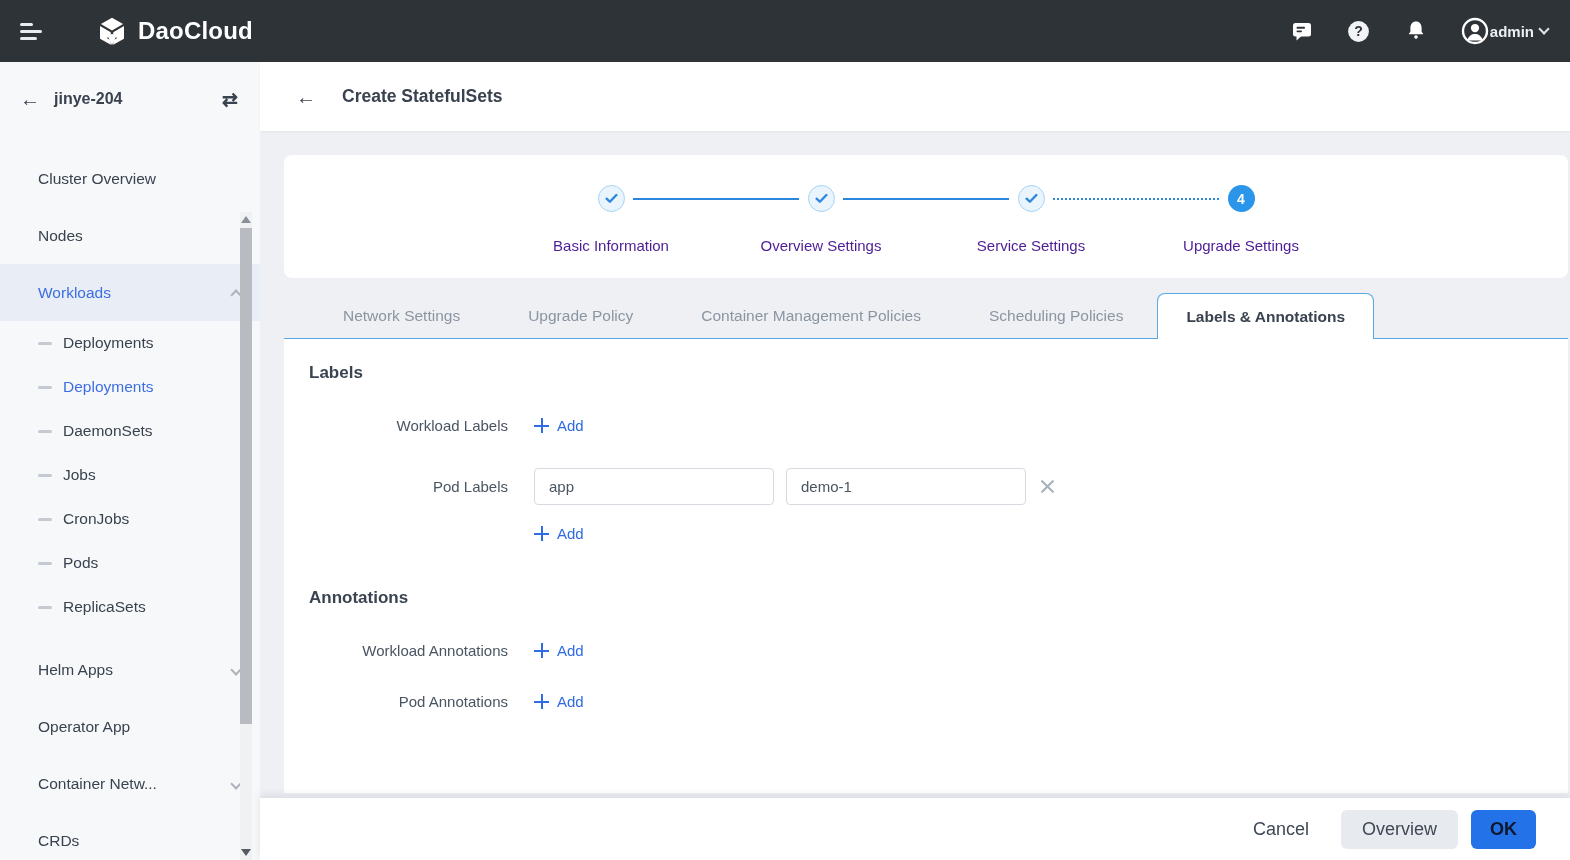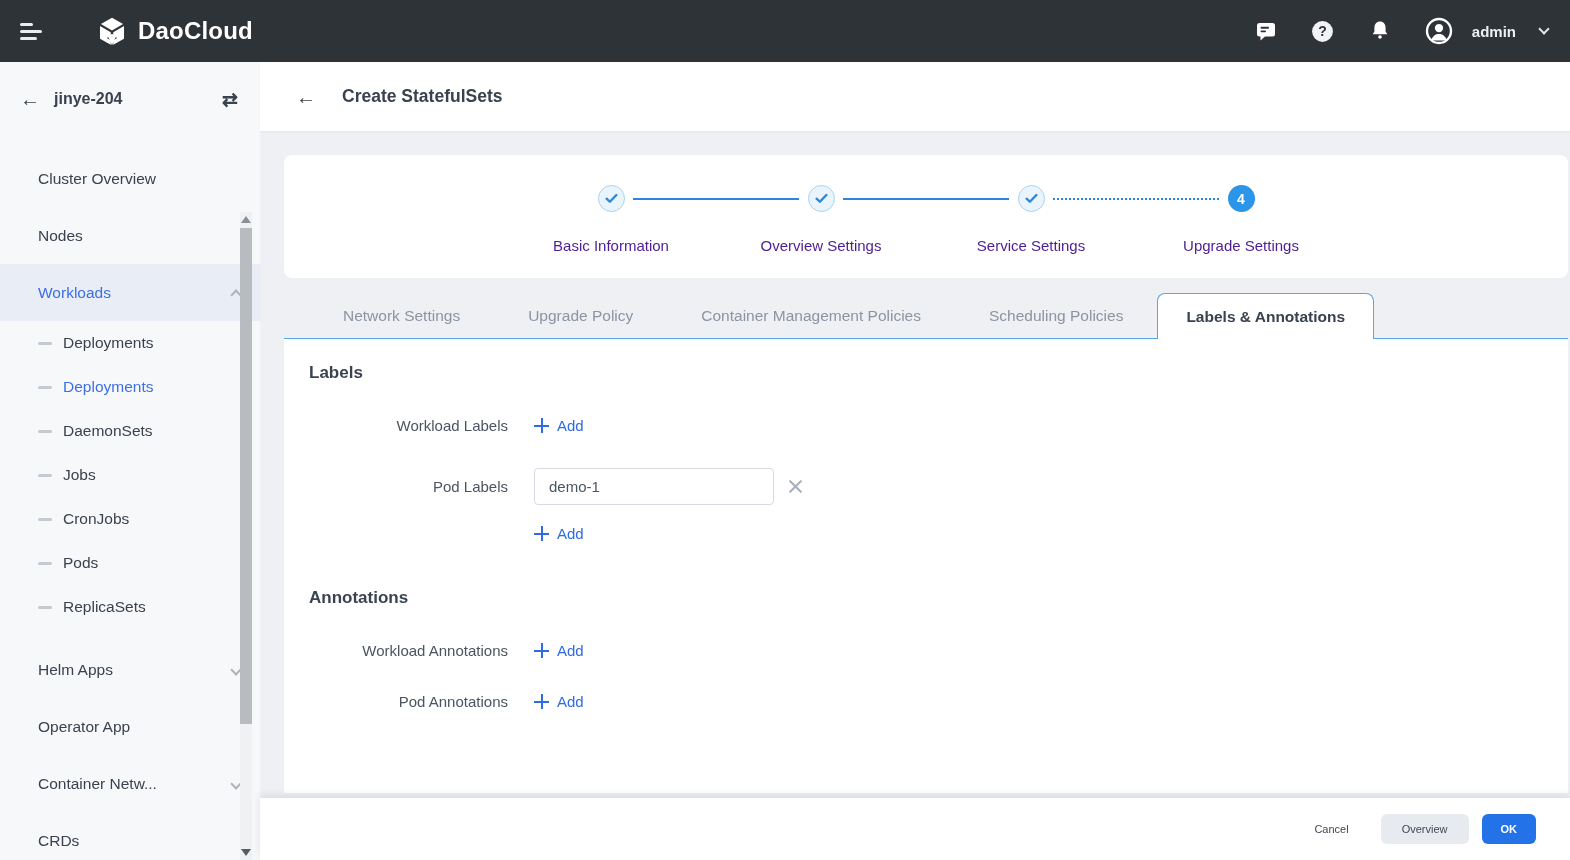--- a/index.html
+++ b/index.html
@@ -10,21 +10,21 @@
   .topbar { position:relative; z-index:5; height:62px; background:#2e3338; display:flex; align-items:center; padding:0 22px 0 20px; }
   .menu-btn { width:30px; height:24px; display:flex; flex-direction:column; justify-content:center; gap:4px; cursor:pointer; }
   .menu-btn span { height:3px; border-radius:2px; background:#e9edf2; display:block; }
   .menu-btn span:nth-child(1){ width:13px; }
   .menu-btn span:nth-child(2){ width:22px; }
   .menu-btn span:nth-child(3){ width:17px; }
   .brand { display:flex; align-items:center; gap:10px; margin-left:46px; }
   .brand-name { color:#fff; font-size:24px; font-weight:bold; letter-spacing:.2px; }
   .top-actions { margin-left:auto; display:flex; align-items:center; gap:31px; }
   .icon-btn { width:26px; height:26px; display:flex; align-items:center; justify-content:center; cursor:pointer; }
-  .user-group { display:flex; align-items:center; gap:18px; cursor:pointer; }
+  .user-group { display:flex; align-items:center; gap:0; cursor:pointer; }
   .user-name { color:#edf0f3; font-size:15px; font-weight:600; }
   .chev { display:inline-block; width:8px; height:8px; border-right:2px solid #aeb4bb; border-bottom:2px solid #aeb4bb; transform:rotate(45deg); }
   .chev.white { border-color:#dfe3e8; margin-left:6px; margin-top:-4px; }
   .chev.up { transform:rotate(-135deg); margin-top:4px; }
 
   
   .shell { display:flex; height:798px; position:relative; }
 
   
   .sidebar { position:relative; width:260px; background:#f7f8fa; flex:0 0 260px; overflow:hidden; }
@@ -80,24 +80,24 @@
   .plus { width:15px; height:15px; position:relative; display:inline-block; }
   .plus::before, .plus::after { content:""; position:absolute; background:#2e6be4; }
   .plus::before { left:6.5px; top:0; width:2.5px; height:15px; }
   .plus::after { top:6.5px; left:0; height:2.5px; width:15px; }
   .kv-input { width:240px; height:37px; border:1px solid #d6dbe1; border-radius:4px; padding:0 14px; font-size:15px; color:#4a5562; font-family:"Liberation Sans", sans-serif; outline:none; background:#fff; }
   .kv-input + .kv-input { margin-left:12px; }
   .remove-x { margin-left:14px; cursor:pointer; display:flex; align-items:center; }
 
   
   .footer { height:62px; background:#fff; box-shadow:0 -3px 8px rgba(25,35,55,.10); display:flex; align-items:center; justify-content:flex-end; padding-right:34px; position:relative; z-index:3; }
-  .btn { border:none; font-family:"Liberation Sans", sans-serif; font-size:11px; border-radius:6px; cursor:pointer; }
+  .btn { border:none; font-family:"Liberation Sans", sans-serif; font-size:18px; border-radius:6px; cursor:pointer; }
   .btn-text { background:transparent; color:#3f4854; padding:9px 6px; }
   .btn-secondary { margin-left:26px; background:#e7eaef; color:#3f4854; padding:9px 21px; }
-  .btn-primary { margin-left:13px; background:#2472e8; color:#ffffff; padding:9px 19px; font-weight:600; }
+  .btn-primary { margin-left:13px; background:#2472e8; color:#0f172a; padding:9px 19px; font-weight:600; }
   .shell-wrap { position:relative; width:1556px; }
 </style>
 </head>
 <body>
 
 <header class="topbar">
   <div class="menu-btn">
       <span></span>
       <span></span>
       <span></span>
@@ -273,20 +273,21 @@
         <div class="form-row">
           <span class="form-label">Workload Labels</span>
           <span class="add-link">
             <span class="plus"></span>
             <span>Add</span>
           </span>
         </div>
 
         <div class="form-row">
           <span class="form-label">Pod Labels</span>
+          <input class="kv-input" type="text" value="app" style="">
           <input class="kv-input" type="text" value="demo-1" style="">
           <span class="remove-x">
             <svg width="15" height="15" viewBox="0 0 14 14">
                 <path d="M2 2 L12 12 M12 2 L2 12" stroke="#a9b1ba" stroke-width="2" stroke-linecap="round"></path>
               </svg>
           </span>
         </div>
 
         <div class="form-row tight">
           <span class="form-label"></span>

